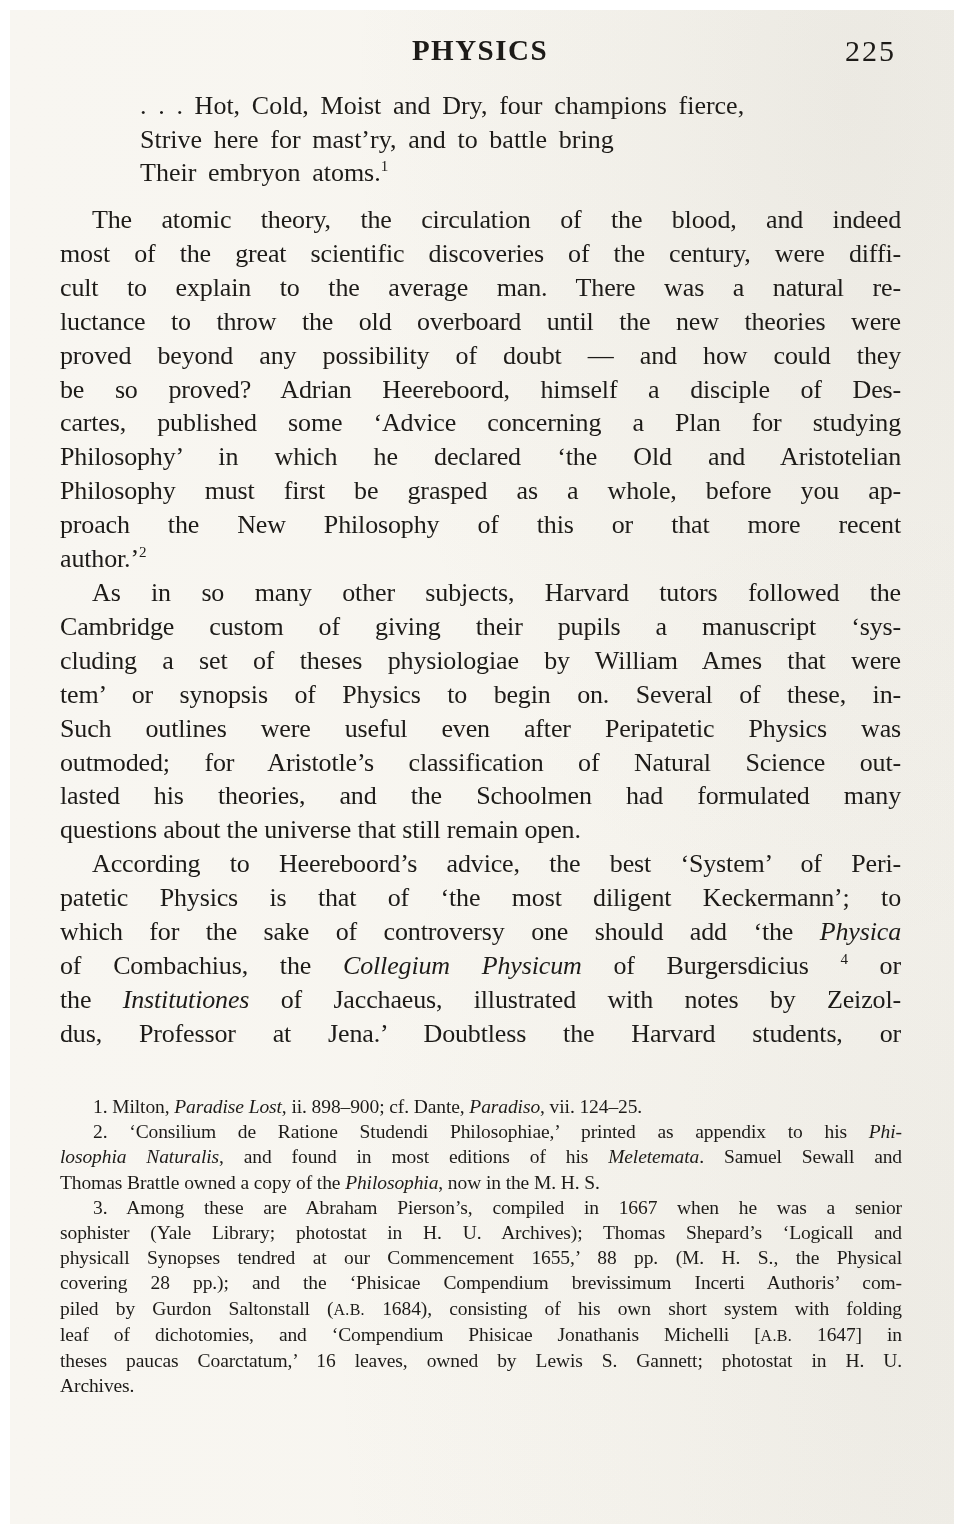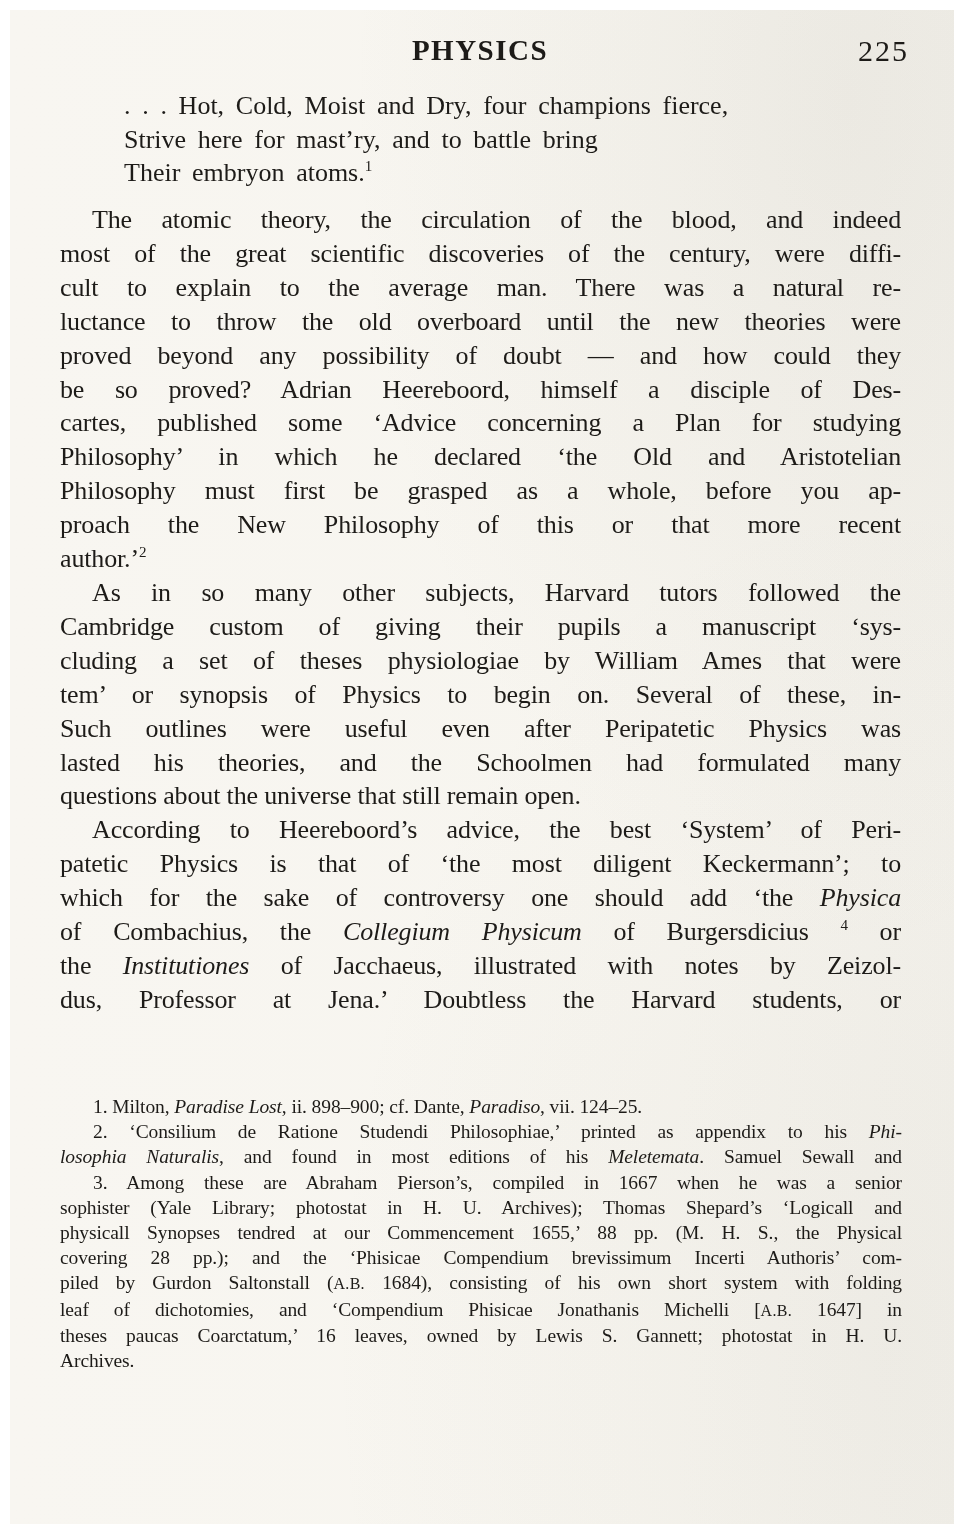--- a/index.html
+++ b/index.html
@@ -23,27 +23,27 @@
   .header-title {
     position: absolute; left: 0; right: 0;
     text-align: center;
     font-size: 29px;
     font-weight: 700;
     letter-spacing: 1.5px;
   }
   .page-number {
     position: absolute;
     top: 24px;
-    right: 55px;
+    right: 68px;
     font-size: 30px;
     letter-spacing: 2px;
   }
   .epigraph {
     position: absolute;
-    top: 79px; left: 114px; width: 745px;
+    top: 79px; left: 130px; width: 745px;
     font-size: 26px;
     line-height: 33.5px;
     word-spacing: 0.2em;
   }
   .body-text {
     position: absolute;
     top: 193px; left: 50px; width: 841px;
     font-size: 26px;
     line-height: 33.9px;
     letter-spacing: -0.15px;
@@ -94,40 +94,42 @@
         <div class="line"><span>Philosophy must first be grasped as a whole, before you ap-</span></div>
         <div class="line"><span>proach the New Philosophy of this or that more recent</span></div>
         <div class="line last"><span>author.’</span><sup>2</sup></div>
       </div>
       <div class="para">
         <div class="line indent"><span>As in so many other subjects, Harvard tutors followed the</span></div>
         <div class="line"><span>Cambridge custom of giving their pupils a manuscript ‘sys-</span></div>
         <div class="line"><span>cluding a set of theses physiologiae by William Ames that were</span></div>
         <div class="line"><span>tem’ or synopsis of Physics to begin on.  Several of these, in-</span></div>
         <div class="line"><span>Such outlines were useful even after Peripatetic Physics was</span></div>
+        <div class="line"><span>outmoded; for Aristotle’s classification of Natural Science out-</span></div>
         <div class="line"><span>lasted his theories, and the Schoolmen had formulated many</span></div>
         <div class="line last"><span>questions about the universe that still remain open.</span></div>
       </div>
       <div class="para">
         <div class="line indent"><span>According to Heereboord’s advice, the best ‘System’ of Peri-</span></div>
         <div class="line"><span>patetic Physics is that of ‘the most diligent Keckermann’; to</span></div>
         <div class="line"><span>which for the sake of controversy one should add ‘the </span><em>Physica</em></div>
         <div class="line"><span>of Combachius, the </span><em>Collegium Physicum</em><span> of Burgersdicius </span><sup>4</sup><span> or</span></div>
         <div class="line"><span>the </span><em>Institutiones</em><span> of Jacchaeus, illustrated with notes by Zeizol-</span></div>
         <div class="line"><span>dus, Professor at Jena.’  Doubtless the Harvard students, or</span></div>
       </div>
     </div>
 
   <div class="footnotes">
       <div class="para">
         <div class="line indent last"><span>1.  Milton, </span><em>Paradise Lost</em><span>, ii. 898–900; cf. Dante, </span><em>Paradiso</em><span>, vii. 124–25.</span></div>
       </div>
       <div class="para">
         <div class="line indent"><span>2.  ‘Consilium de Ratione Studendi Philosophiae,’ printed as appendix to his </span><em>Phi-</em></div>
         <div class="line"><em>losophia Naturalis</em><span>, and found in most editions of his </span><em>Meletemata</em><span>.  Samuel Sewall and</span></div>
+        <div class="line last"><span>Thomas Brattle owned a copy of the </span><em>Philosophia</em><span>, now in the M. H. S.</span></div>
       </div>
       <div class="para">
         <div class="line indent"><span>3.  Among these are Abraham Pierson’s, compiled in 1667 when he was a senior</span></div>
         <div class="line"><span>sophister (Yale Library; photostat in H. U. Archives); Thomas Shepard’s ‘Logicall and</span></div>
         <div class="line"><span>physicall Synopses tendred at our Commencement 1655,’ 88 pp. (M. H. S., the Physical</span></div>
         <div class="line"><span>covering 28 pp.); and the ‘Phisicae Compendium brevissimum Incerti Authoris’ com-</span></div>
         <div class="line"><span>piled by Gurdon Saltonstall (</span><span class="sc">A.B.</span><span> 1684), consisting of his own short system with folding</span></div>
         <div class="line"><span>leaf of dichotomies, and ‘Compendium Phisicae Jonathanis Michelli [</span><span class="sc">A.B.</span><span> 1647] in</span></div>
         <div class="line"><span>theses paucas Coarctatum,’ 16 leaves, owned by Lewis S. Gannett; photostat in H. U.</span></div>
         <div class="line last"><span>Archives.</span></div>

